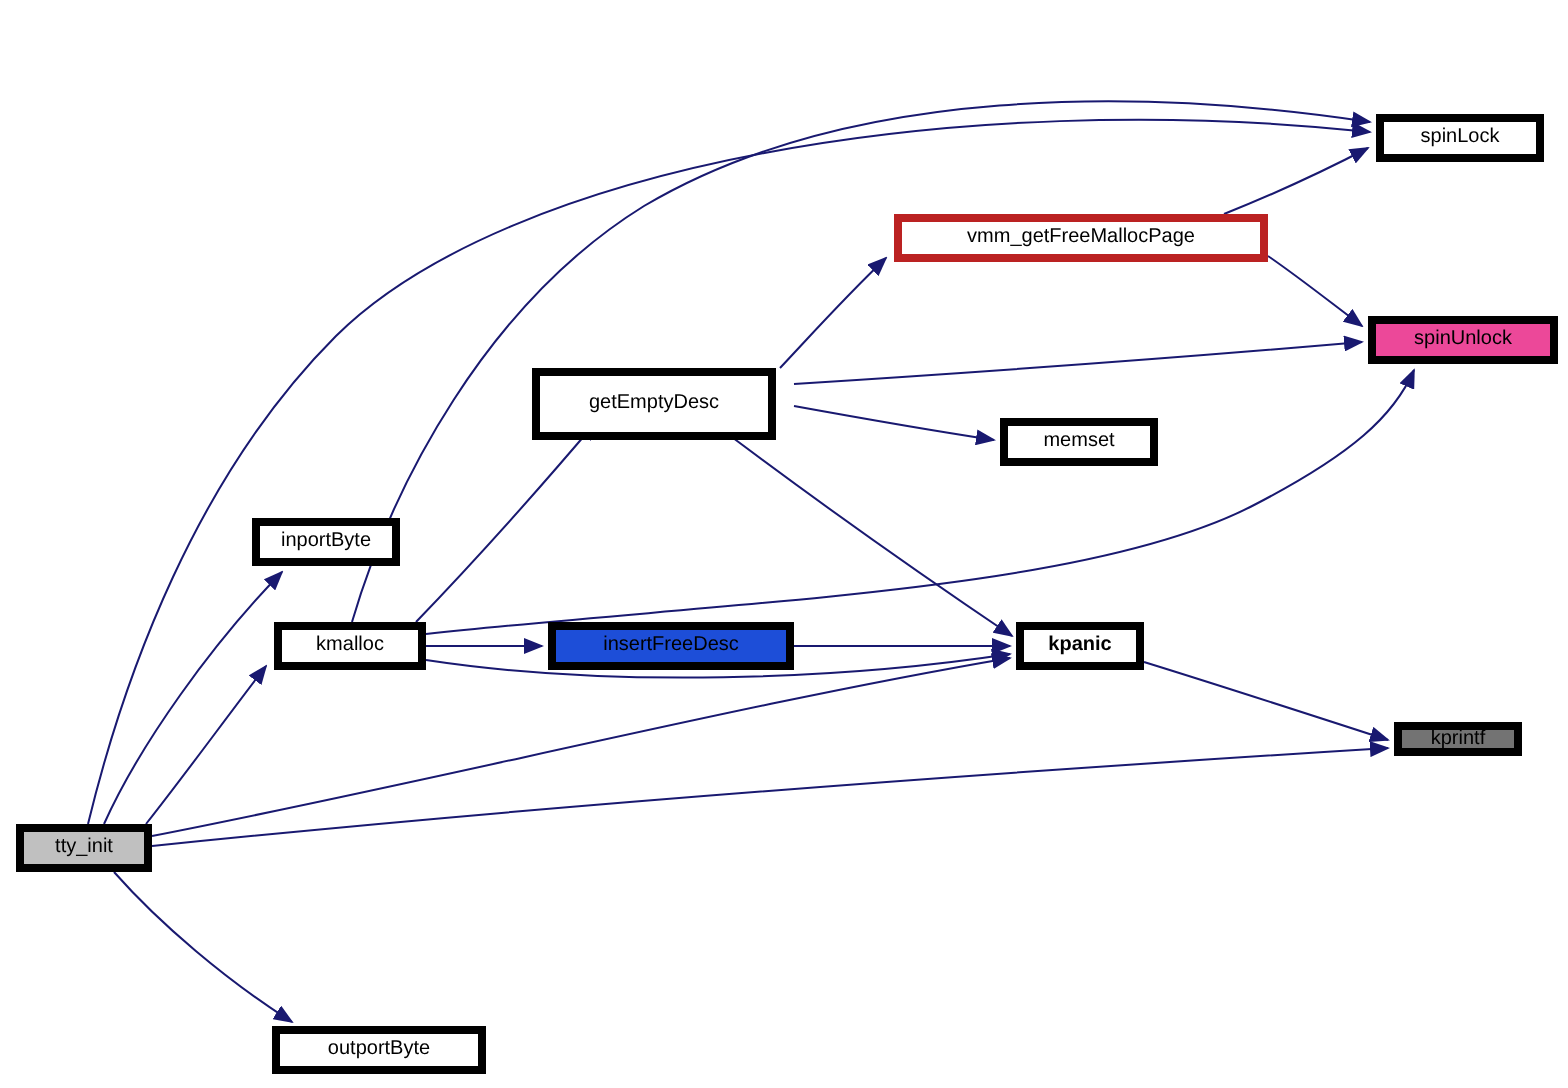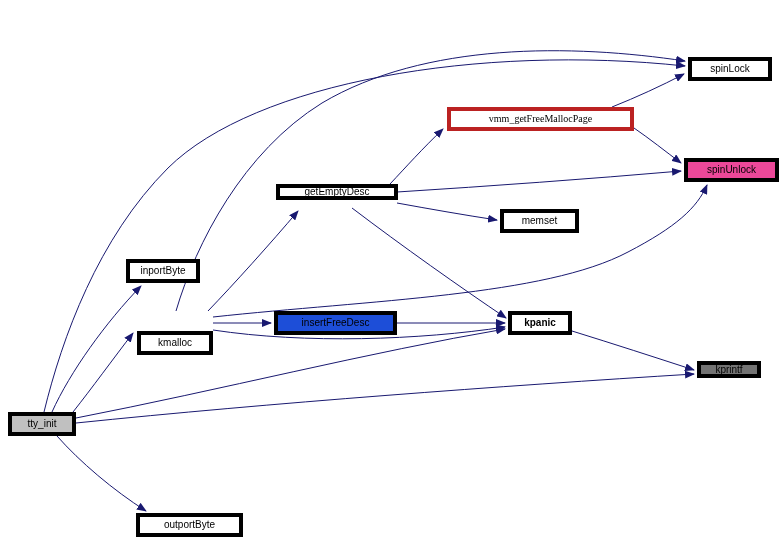--- a/index.html
+++ b/index.html
@@ -62,23 +62,23 @@
       <path d="M 390 184 C 406 167, 423 148, 443 129" fill="none" stroke="#191970" stroke-width="1" marker-end="url(#arrowhead)"></path>
       <path d="M 397 203 C 430 209, 464 215, 497 220" fill="none" stroke="#191970" stroke-width="1" marker-end="url(#arrowhead)"></path>
       <path d="M 352 208 C 402 246, 460 287, 506 318" fill="none" stroke="#191970" stroke-width="1" marker-end="url(#arrowhead)"></path>
       <path d="M 397 192 C 492 186, 588 179, 681 171" fill="none" stroke="#191970" stroke-width="1" marker-end="url(#arrowhead)"></path>
       <path d="M 612 107 C 637 97, 661 86, 684 74" fill="none" stroke="#191970" stroke-width="1" marker-end="url(#arrowhead)"></path>
       <path d="M 634 128 C 650 139, 665 151, 681 163" fill="none" stroke="#191970" stroke-width="1" marker-end="url(#arrowhead)"></path>
       <path d="M 572 331 C 614 344, 654 357, 694 370" fill="none" stroke="#191970" stroke-width="1" marker-end="url(#arrowhead)"></path>
     </svg>
 <div class="node" style="left: 8px; top: 412px; width: 68px; height: 24px; background: rgb(192, 192, 192); border-color: rgb(0, 0, 0);">tty_init</div>
     <div class="node" style="left: 126px; top: 259px; width: 74px; height: 24px; background: rgb(255, 255, 255); border-color: rgb(0, 0, 0);">inportByte</div>
-    <div class="node" style="left: 137px; top: 311px; width: 76px; height: 24px; background: rgb(255, 255, 255); border-color: rgb(0, 0, 0); margin-top: 20px;">kmalloc</div>
+    <div class="node" style="left: 137px; top: 311px; width: 76px; height: 24px; background: rgb(255, 255, 255); border-color: rgb(0, 0, 0);">kmalloc</div>
     <div class="node" style="left: 274px; top: 311px; width: 123px; height: 24px; background: #1d4ed8; border-color: rgb(0, 0, 0);">insertFreeDesc</div>
-    <div class="node" style="left: 276px; top: 184px; width: 122px; height: 16px; background: rgb(255, 255, 255); border-color: rgb(0, 0, 0);">getEmptyDesc</div>
-    <div class="node" style="left: 447px; top: 107px; width: 187px; height: 24px; background: rgb(255, 255, 255); border-color: rgb(187, 34, 34); font-family: Liberation Serif, serif;">vmm_getFreeMallocPage</div>
+    <div class="node" style="left: 266px; top: 184px; width: 122px; height: 36px; background: rgb(255, 255, 255); border-color: rgb(0, 0, 0);">getEmptyDesc</div>
+    <div class="node" style="left: 447px; top: 107px; width: 187px; height: 24px; background: rgb(255, 255, 255); border-color: rgb(187, 34, 34);">vmm_getFreeMallocPage</div>
     <div class="node" style="left: 500px; top: 209px; width: 79px; height: 24px; background: rgb(255, 255, 255); border-color: rgb(0, 0, 0);">memset</div>
     <div class="node" style="left: 508px; top: 311px; width: 64px; height: 24px; background: rgb(255, 255, 255); border-color: rgb(0, 0, 0); font-weight: bold;">kpanic</div>
     <div class="node" style="left: 688px; top: 57px; width: 84px; height: 24px; background: rgb(255, 255, 255); border-color: rgb(0, 0, 0);">spinLock</div>
     <div class="node" style="left: 684px; top: 158px; width: 95px; height: 24px; background: #ec4899; border-color: rgb(0, 0, 0);">spinUnlock</div>
     <div class="node" style="left: 697px; top: 361px; width: 64px; height: 17px; background: #737373; border-color: rgb(0, 0, 0);">kprintf</div>
     <div class="node" style="left: 136px; top: 513px; width: 107px; height: 24px; background: rgb(255, 255, 255); border-color: rgb(0, 0, 0);">outportByte</div>
   </div>
 
 </body></html>

